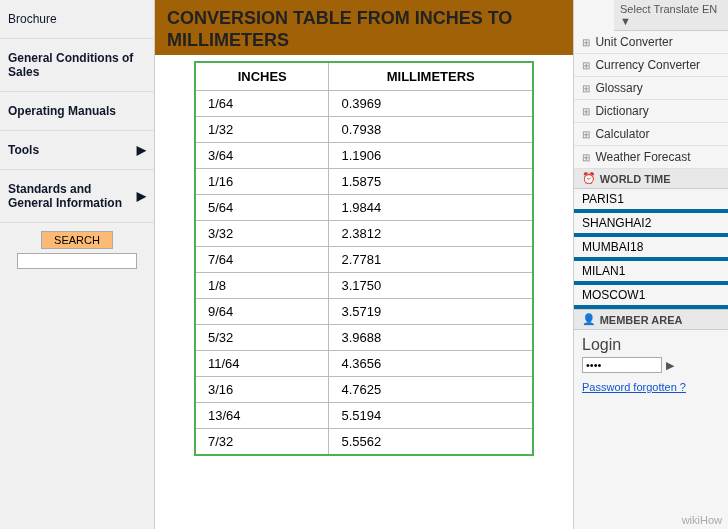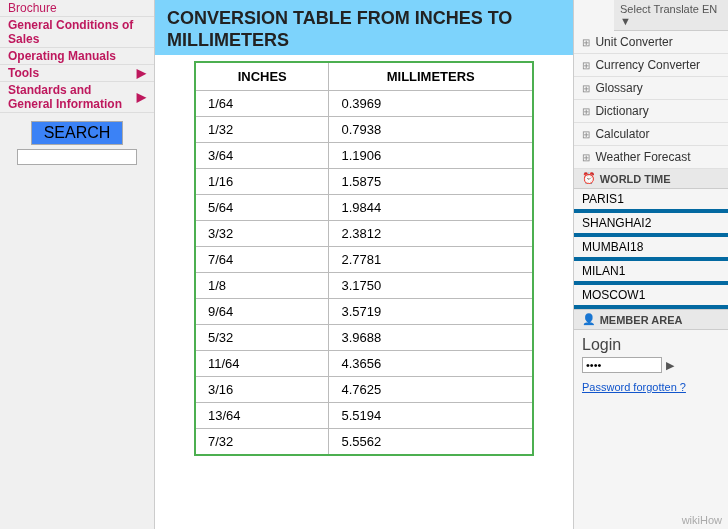--- a/index.html
+++ b/index.html
@@ -8,62 +8,62 @@
     
     .sidebar {
       width: 155px;
       min-width: 155px;
       background: #f0f0f0;
       border-right: 1px solid #ccc;
       display: flex;
       flex-direction: column;
     }
     .sidebar-item {
-      padding: 1px 8px;
+      padding: 12px 8px;
       border-bottom: 1px solid #ddd;
       cursor: pointer;
-      color: #be185d;
+      color: #0f172a;
       font-size: 12px;
     }
     .sidebar-item.bold { font-weight: bold; }
     .sidebar-item.has-arrow { display: flex; justify-content: space-between; align-items: center; }
     .sidebar-search {
       padding: 8px;
       display: flex;
       flex-direction: column;
       align-items: center;
       gap: 4px;
     }
     .search-btn {
-      background: #3b82f6;
+      background: #fdba74;
       border: 1px solid #aaa;
       padding: 2px 12px;
       cursor: pointer;
-      font-size: 16px;
+      font-size: 11px;
     }
     .search-input-box {
       width: 120px;
       height: 16px;
       border: 1px solid #aaa;
       font-size: 11px;
       padding: 1px 3px;
     }
 
     
     .main-content {
       flex: 1;
       display: flex;
       flex-direction: column;
       overflow: hidden;
     }
 
     
     .page-header {
       padding: 8px 12px 4px 12px;
-      background: #7dd3fc;
+      background: #a16207;
     }
     .page-header h1 {
       font-size: 18px;
       font-weight: bold;
       color: #222;
       text-transform: uppercase;
       line-height: 1.2;
     }
 
     

